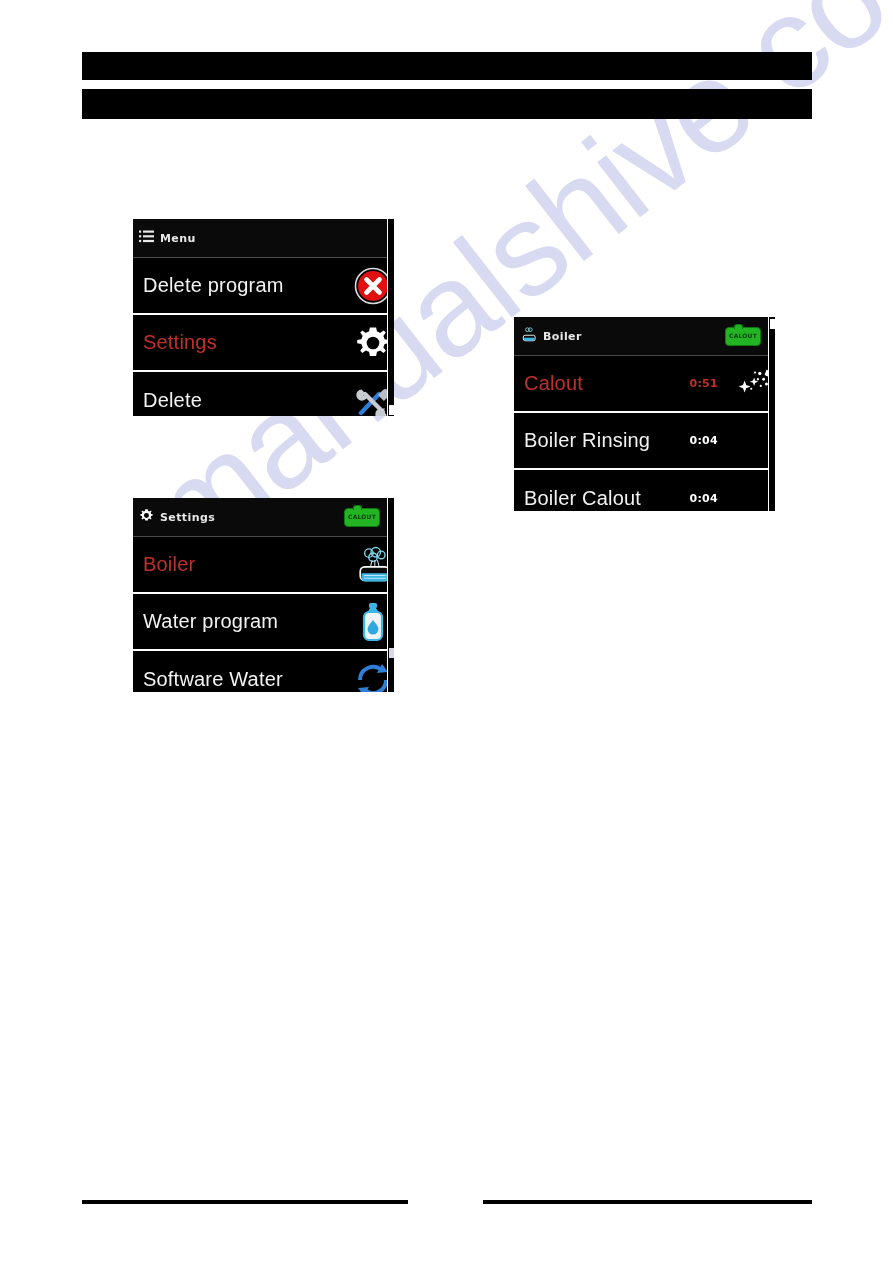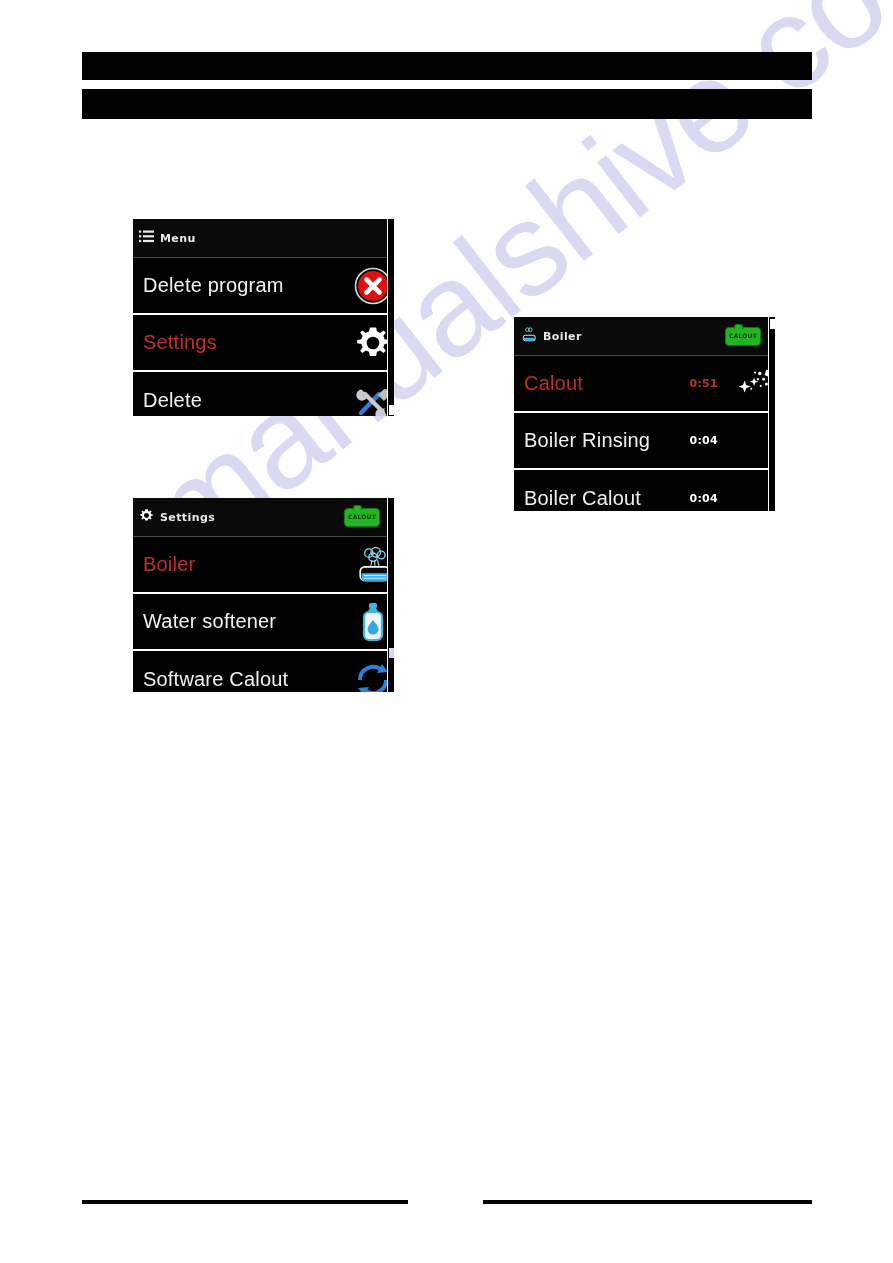--- a/index.html
+++ b/index.html
@@ -318,38 +318,38 @@
           <path d="M10.5 31 h29 v5.5 a3.6 3.6 0 0 1 -3.6 3.6 h-21.8 a3.6 3.6 0 0 1 -3.6-3.6 z" fill="#3cb6e6"></path>
           <g stroke="#ffffff" stroke-width="1" opacity=".75">
             <line x1="13" y1="33.5" x2="37" y2="33.5"></line>
             <line x1="13" y1="36.5" x2="37" y2="36.5"></line>
           </g>
         </svg>
       </span>
     </div>
 
     <div class="menu-row">
-      <span class="row-label">Water softener</span>
+      <span class="row-label">Water program</span>
       <span class="row-spacer"></span>
       <span class="row-icon">
         <svg width="38" height="42" viewBox="0 0 38 42">
 
           <rect x="15" y="2" width="8" height="5" rx="1.6" fill="#3cb6e6"></rect>
 
           <path d="M16 7 h6 l3 5 h-12 z" fill="#3cb6e6"></path>
 
           <rect x="10" y="11" width="18" height="28" rx="5" ry="5" fill="#eef4f6" stroke="#3cb6e6" stroke-width="2.2"></rect>
 
           <path d="M19 19 c3.6 4.6 5.4 7 5.4 9.2 a5.4 5.4 0 0 1 -10.8 0 c0-2.2 1.8-4.6 5.4-9.2 z" fill="#2ea8e0"></path>
         </svg>
       </span>
     </div>
 
     <div class="menu-row">
-      <span class="row-label">Software Calout</span>
+      <span class="row-label">Software Water</span>
       <span class="row-spacer"></span>
       <span class="row-icon">
         <svg width="42" height="40" viewBox="0 0 42 40">
           <g fill="none" stroke="#2f7fd8" stroke-width="4" stroke-linecap="butt">
             <path d="M8 20 a13 13 0 0 1 22-9.4"></path>
             <path d="M34 20 a13 13 0 0 1 -22 9.4"></path>
           </g>
           <polygon points="30,4 36,12 25,13" fill="#2f7fd8"></polygon>
           <polygon points="12,36 6,28 17,27" fill="#2f7fd8"></polygon>
         </svg>

